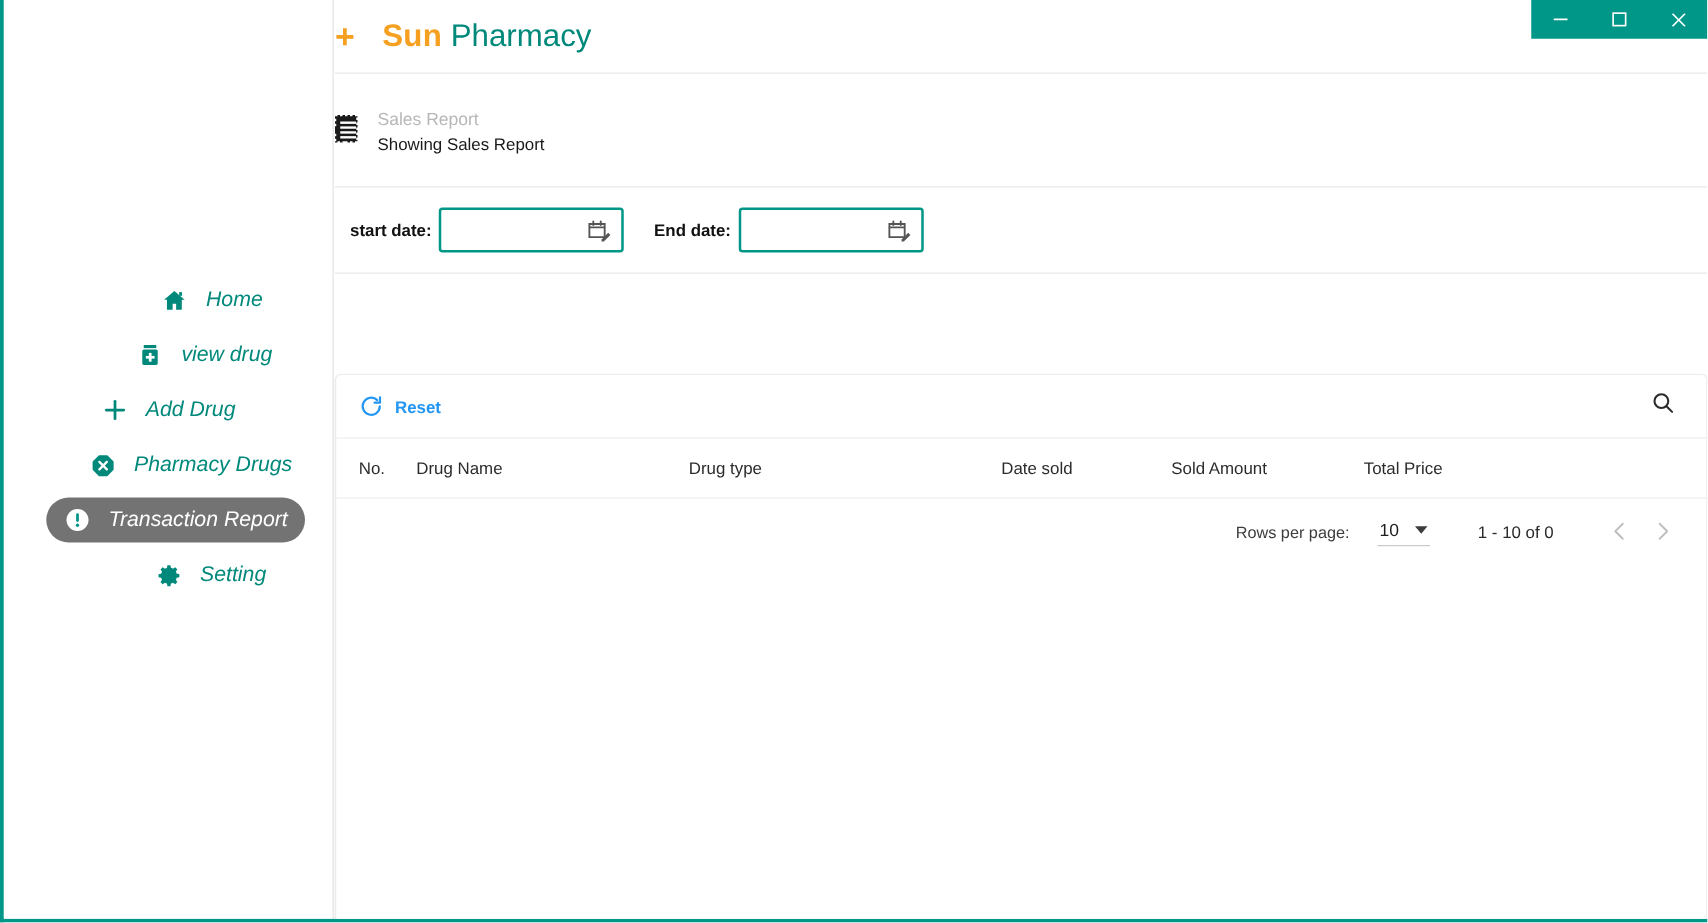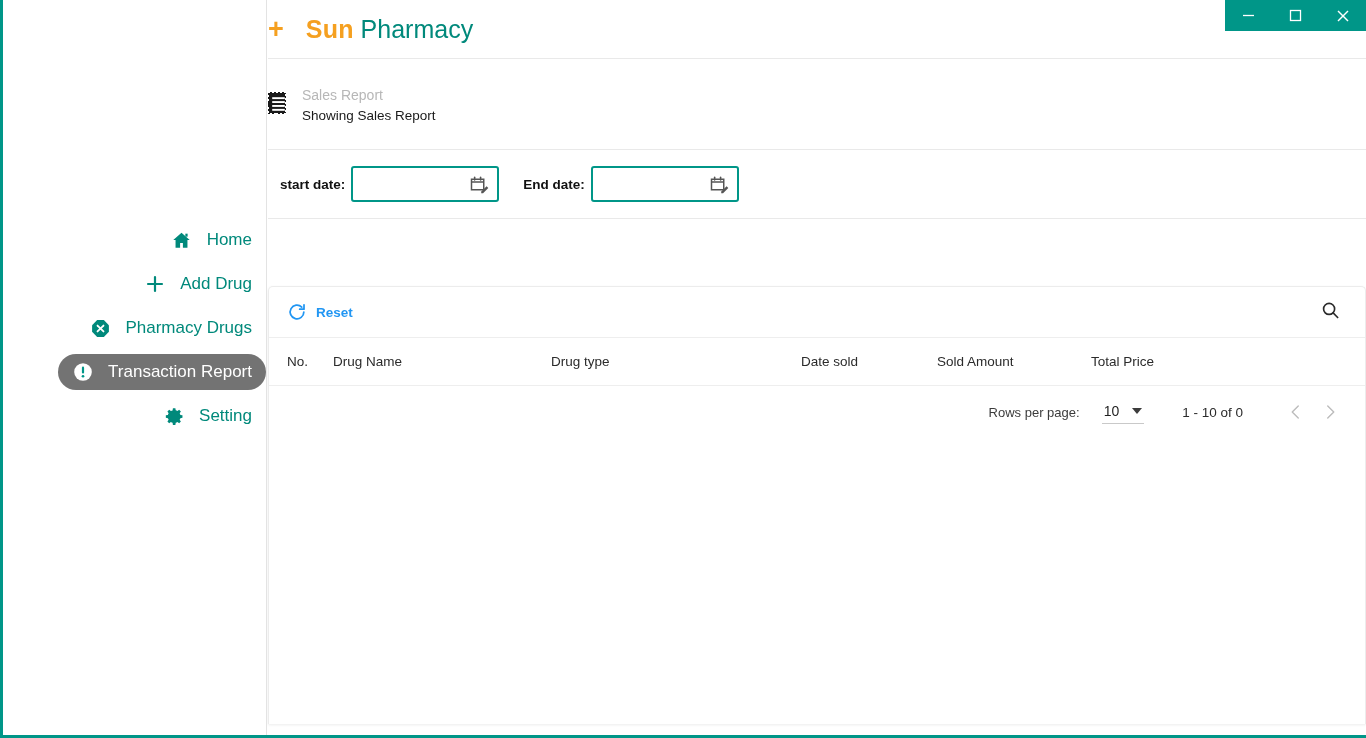--- a/index.html
+++ b/index.html
@@ -51,28 +51,29 @@
     border-right: 1px solid #e3e3e3;
     display: flex;
     flex-direction: column;
     justify-content: flex-start;
     padding-top: 222px;
     z-index: 10;
   }
   .nav-item {
     display: flex;
     align-items: center;
-    justify-content: flex-end;
+    justify-content: center;
     gap: 14px;
     height: 36px;
     margin-bottom: 8px;
     color: #00897b;
     font-size: 17px;
     cursor: pointer;
     white-space: nowrap;
+    font-style: italic;
   }
   .nav-item .nav-ico {
     display: inline-flex;
     align-items: center;
     justify-content: center;
     width: 22px; height: 22px;
     flex: 0 0 22px;
   }
   .nav-item .nav-ico svg { display: block; }
   .nav-inner {
@@ -209,21 +210,21 @@
     padding: 12px 18px 13px 18px;
     text-align: center;
     min-width: 86px;
   }
   .stat-label { font-size: 13.5px; color: #3a3a3a; line-height: 1.35; }
   .stat-value { font-size: 13.5px; color: #3a3a3a; line-height: 1.35; }
 
   
   .table-card {
     position: absolute;
-    left: 0; top: 286px;
+    left: 0; top: 299px;
     width: 1098px; height: 438px;
     background: #ffffff;
     border: 1px solid #ececec;
     border-bottom: 0;
     border-radius: 5px 5px 0 0;
     box-shadow: 0 1px 3px rgba(0,0,0,.08);
     overflow: hidden;
   }
   .table-toolbar {
     height: 51px;
@@ -328,20 +329,33 @@
         <span class="nav-ico">
           <svg width="21" height="21" viewBox="0 0 24 24" fill="#00897b" aria-hidden="true">
             <path d="M12 3.2 2.6 11.3h2.6v9.1h5.2v-5.6h3.2v5.6h5.2v-9.1h2.6z"></path>
             <rect x="16.4" y="4.2" width="2.6" height="3.4"></rect>
           </svg>
         </span>
         <span>Home</span>
       </div>
     </div>
 
+    <div class="nav-item n-view">
+      <div class="nav-inner">
+        <span class="nav-ico">
+          <svg width="20" height="20" viewBox="0 0 24 24" aria-hidden="true">
+            <rect x="6" y="2.4" width="12" height="3" fill="#00897b"></rect>
+            <rect x="4.6" y="6.6" width="14.8" height="15" rx="1.6" fill="#00897b"></rect>
+            <rect x="10.9" y="10" width="2.6" height="8.4" fill="#ffffff"></rect>
+            <rect x="8" y="12.9" width="8.4" height="2.6" fill="#ffffff"></rect>
+          </svg>
+        </span>
+        <span>view drug</span>
+      </div>
+    </div>
 
 
     <div class="nav-item n-add">
       <div class="nav-inner">
         <span class="nav-ico">
           <svg width="22" height="22" viewBox="0 0 24 24" stroke="#00897b" stroke-width="2.4" stroke-linecap="round" aria-hidden="true">
             <line x1="12" y1="4.4" x2="12" y2="19.6"></line>
             <line x1="4.4" y1="12" x2="19.6" y2="12"></line>
           </svg>
         </span>

